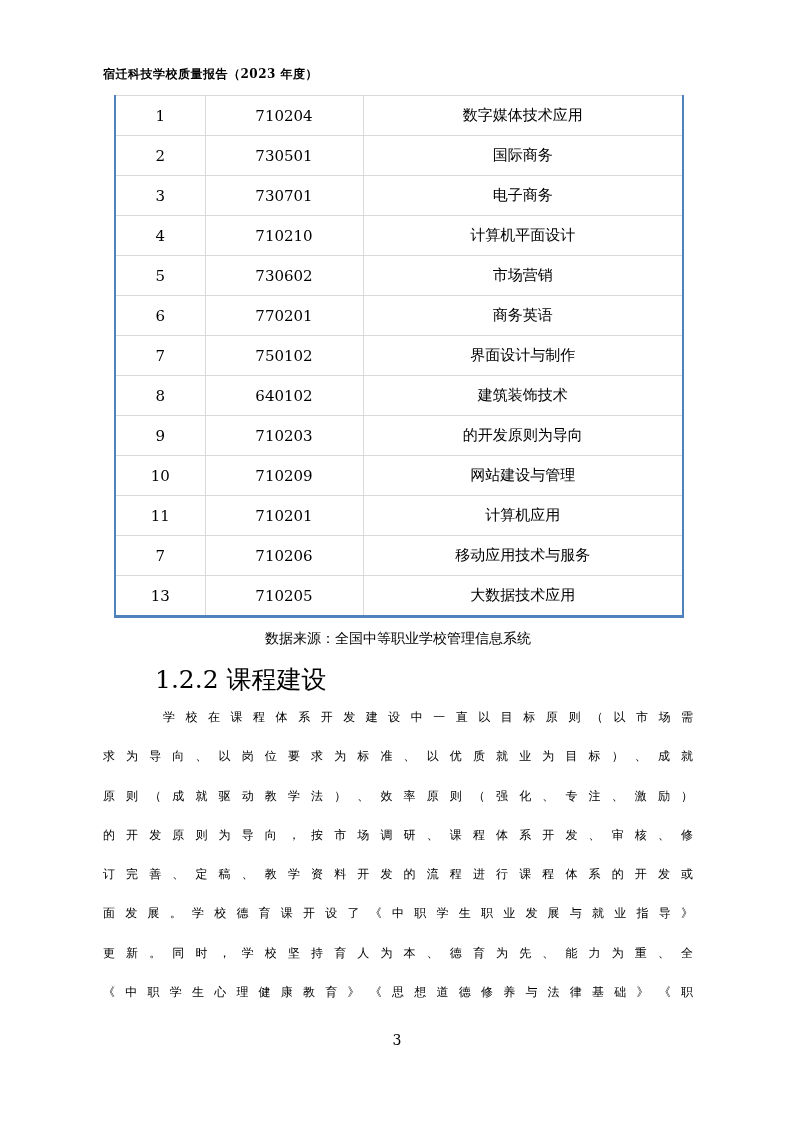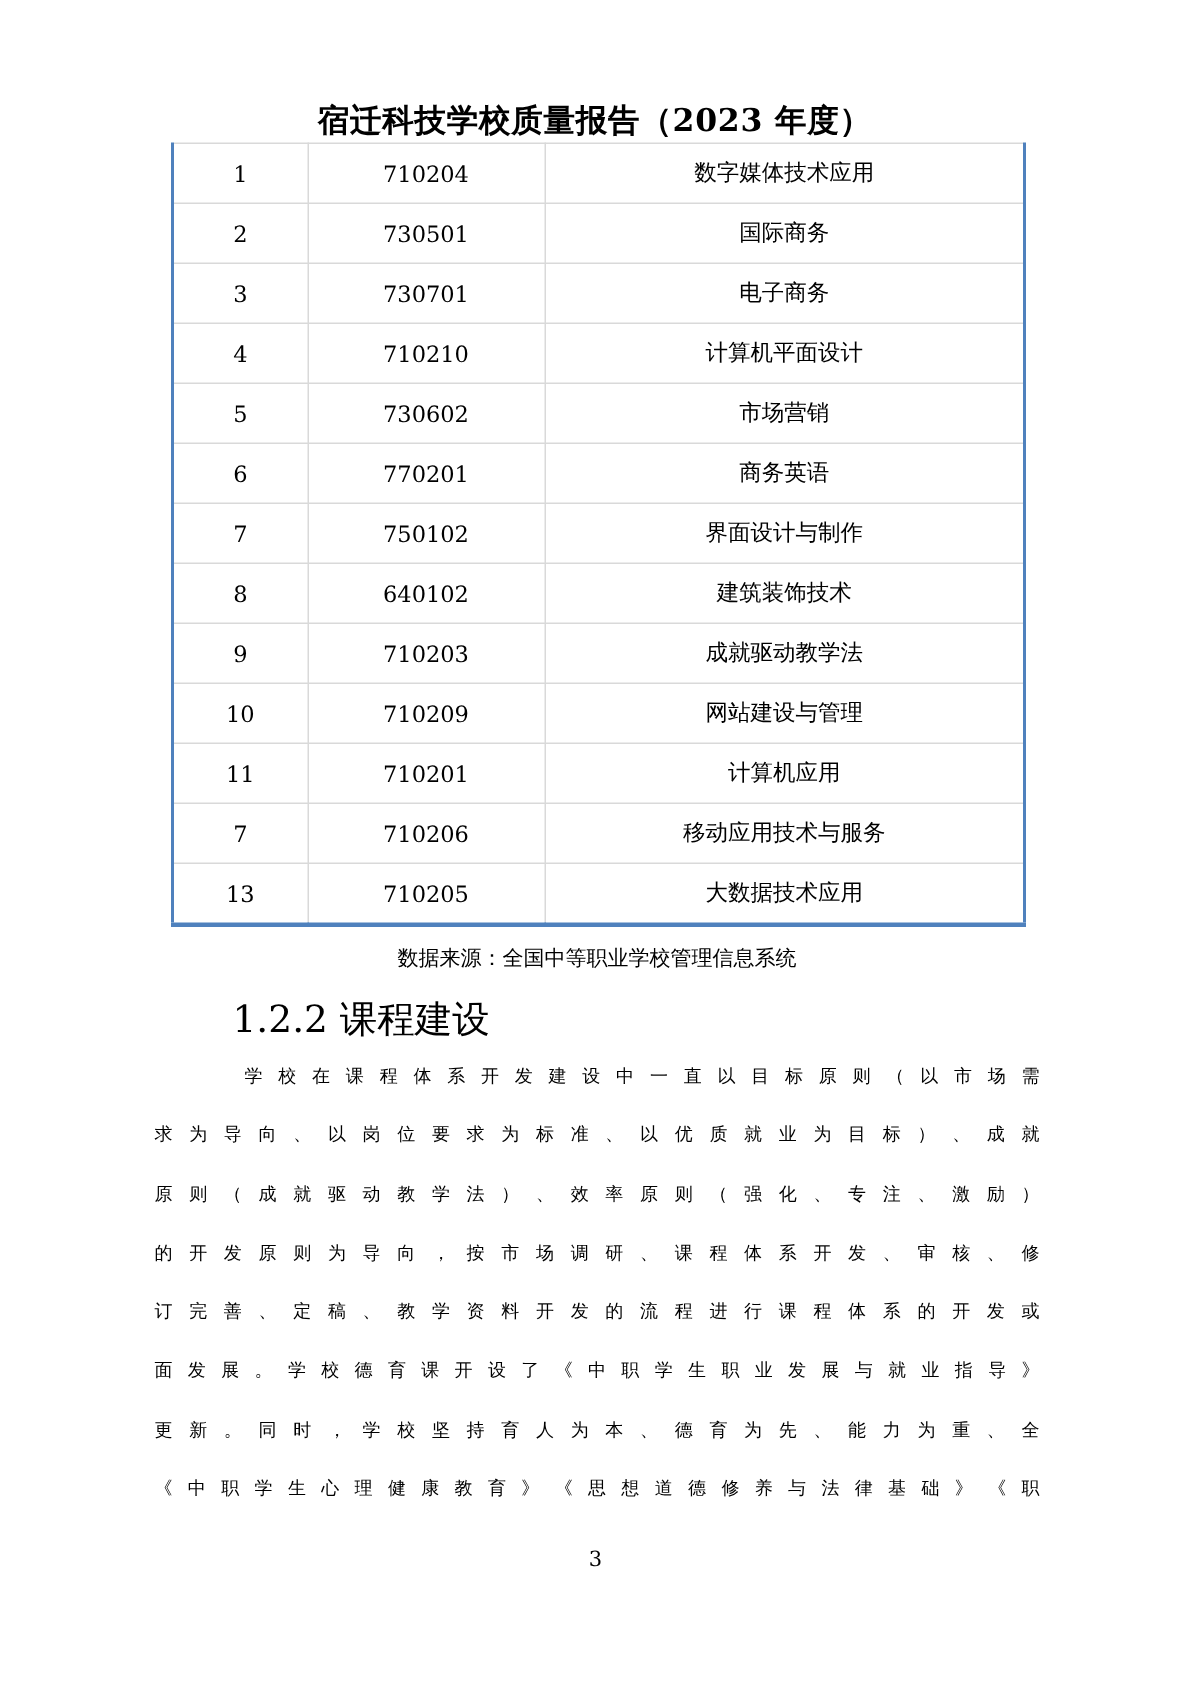--- a/index.html
+++ b/index.html
@@ -11,22 +11,22 @@
     font-family: "DejaVu Serif", "Liberation Serif", serif;
     color: #000000;
     overflow: hidden;
   }
   
   .header {
     position: absolute;
     top: 66px;
     left: 103px;
     right: 104px;
-    text-align: center;
-    font-size: 21px;
+    text-align: left;
+    font-size: 12px;
     font-weight: bold;
     letter-spacing: 0.5px;
   }
   
   table.majors {
     position: absolute;
     top: 95px;
     left: 114px;
     width: 568px;
     border-collapse: collapse;
@@ -142,21 +142,21 @@
         <td>界面设计与制作</td>
       </tr>
       <tr>
         <td>8</td>
         <td>640102</td>
         <td>建筑装饰技术</td>
       </tr>
       <tr>
         <td>9</td>
         <td>710203</td>
-        <td>成就驱动教学法</td>
+        <td>的开发原则为导向</td>
       </tr>
       <tr>
         <td>10</td>
         <td>710209</td>
         <td>网站建设与管理</td>
       </tr>
       <tr>
         <td>11</td>
         <td>710201</td>
         <td>计算机应用</td>

